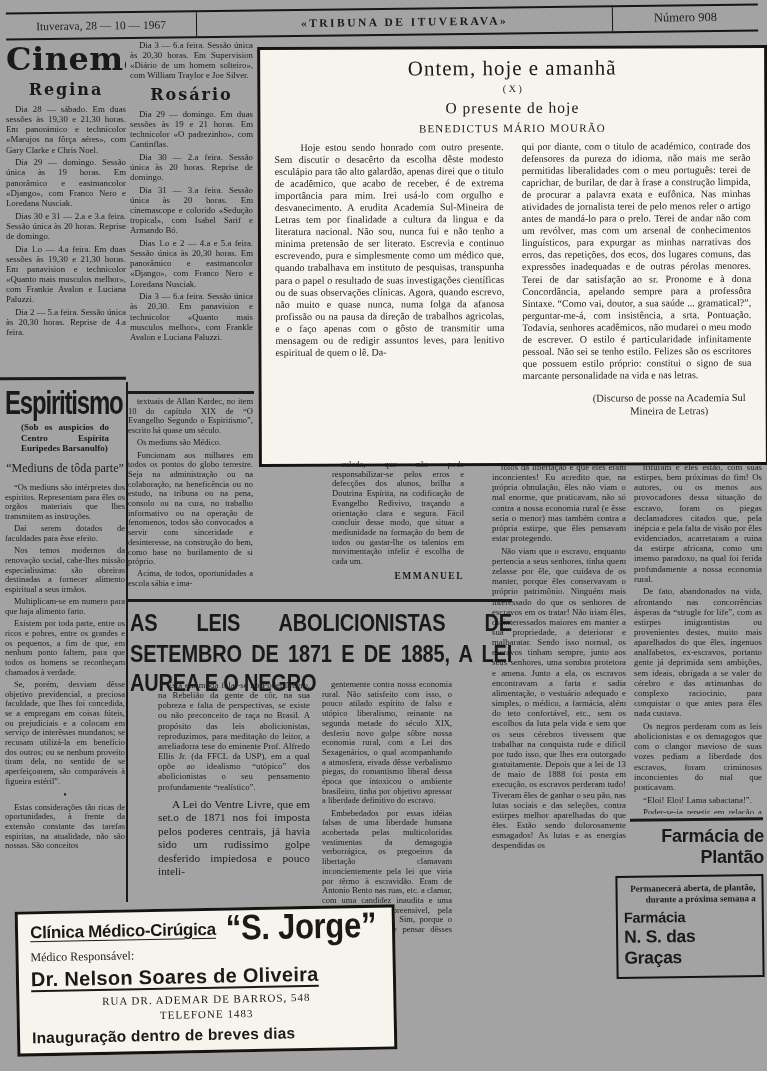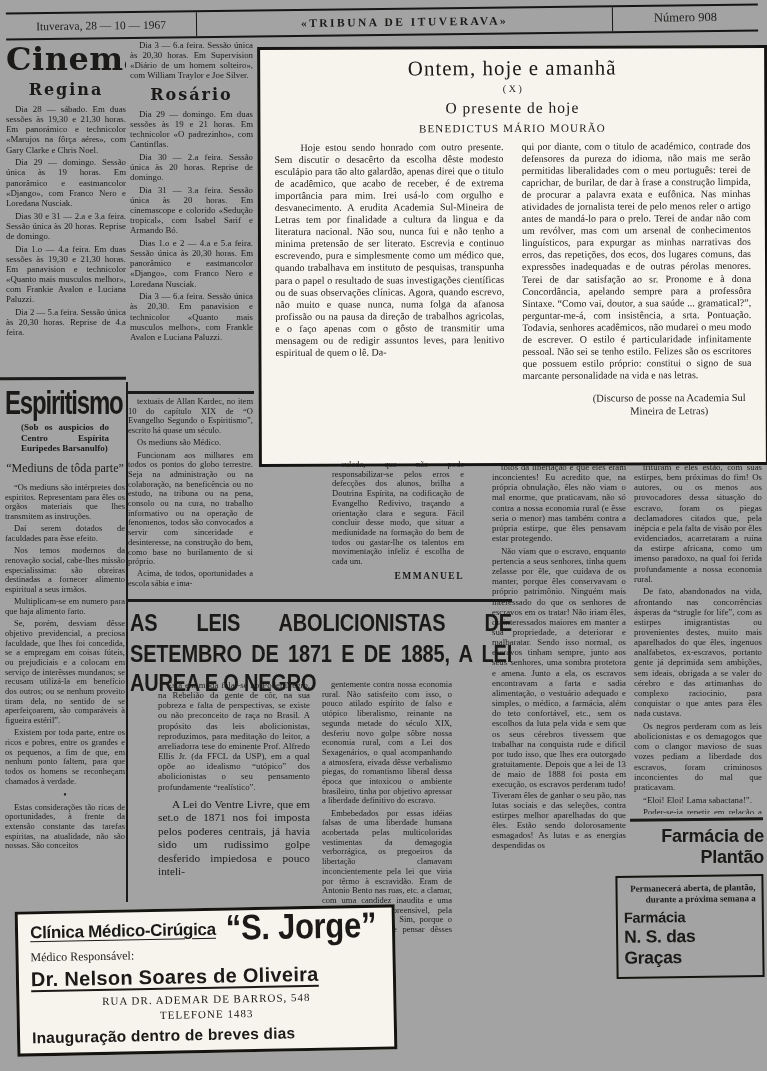--- a/index.html
+++ b/index.html
@@ -136,22 +136,22 @@
 
   <div class="abs" style="left:5px;top:384px;width:120px;height:520px;overflow:hidden;">
     <div class="esp-title-wrap"><span class="esp-title">Espiritismo</span></div>
     <div class="esp-ausp">(Sob os auspicios do Centro Espírita Euripedes Barsanulfo)</div>
     <div class="esp-head">“Mediuns de tôda parte”</div>
     <div class="paras t-body-sm">
         <p>“Os mediuns são intérpretes dos espiritos. Representam para êles os orgãos materiais que lhes transmitem as instruções.</p>
         <p>Daí serem dotados de faculdades para êsse efeito.</p>
         <p>Nos temos modernos da renovação social, cabe-lhes missão especialissima: são obreiras destinadas a fornecer alimento espiritual a seus irmãos.</p>
         <p>Multiplicam-se em numero para que haja alimento farto.</p>
+        <p>Existem por toda parte, entre os ricos e pobres, entre os grandes e os pequenos, a fim de que, em nenhum ponto faltem, para que todos os homens se reconheçam chamados à verdade.</p>
         <p>Se, porém, desviam dêsse objetivo previdencial, a preciosa faculdade, que lhes foi concedida, se a empregam em coisas fúteis, ou prejudiciais e a colocam em serviço de interêsses mundanos; se recusam utilizá-la em benefício dos outros; ou se nenhum proveito tiram dela, no sentido de se aperfeiçoarem, são comparáveis à figueira estéril”.</p>
-        <p>Existem por toda parte, entre os ricos e pobres, entre os grandes e os pequenos, a fim de que, em nenhum ponto faltem, para que todos os homens se reconheçam chamados à verdade.</p>
       </div>
     <div class="dot-sep">•</div>
     <div class="paras t-body-sm">
         <p>Estas considerações tão ricas de oportunidades, à frente da extensão constante das tarefas espiritas, na atualidade, não são nossas. São conceitos</p>
       </div>
   </div>
 
   <div class="abs speech-box rot-b" style="left:258px;top:46px;width:476px;">
     <div class="sp-title">Ontem, hoje e amanhã</div>
     <div class="sp-part">( X )</div>

